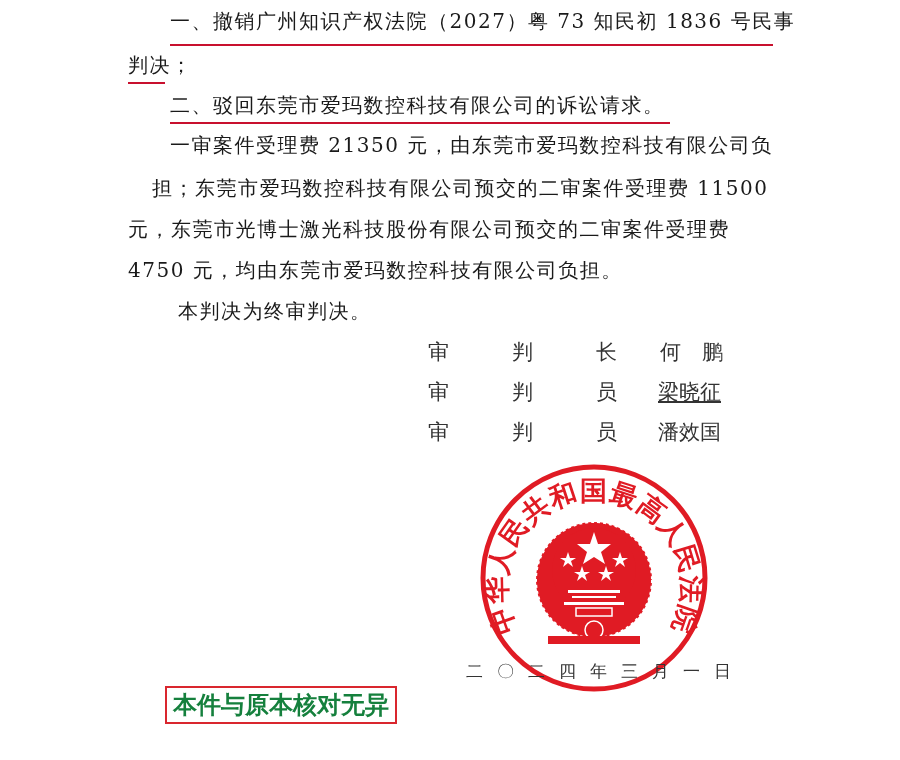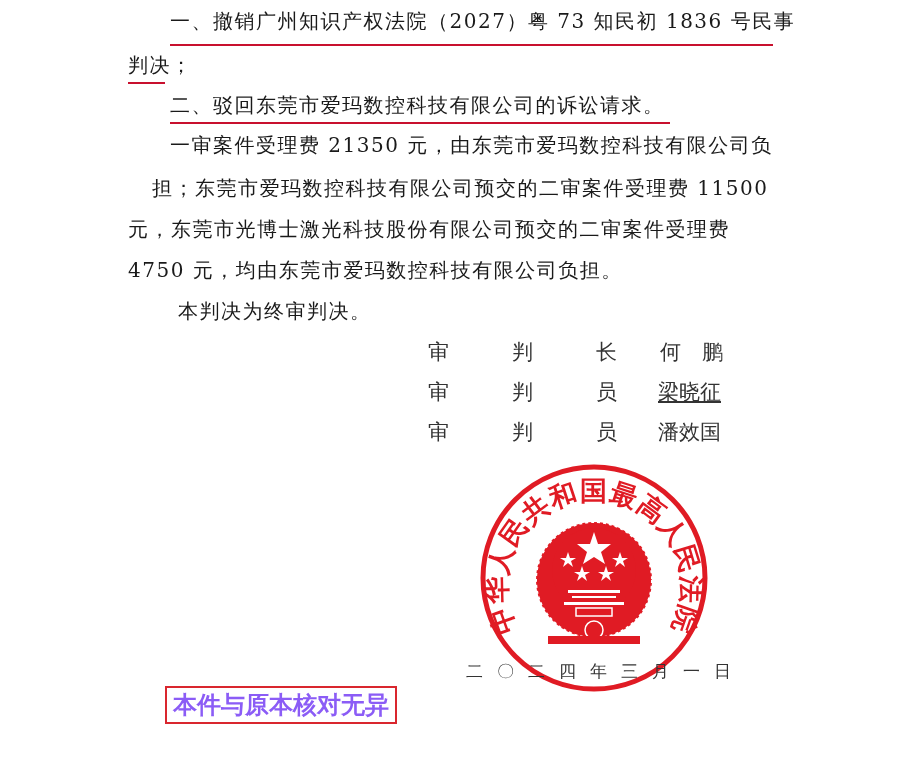--- a/index.html
+++ b/index.html
@@ -7,21 +7,21 @@
     width:900px; height:760px; background:#ffffff; position:relative; overflow:hidden;
     font-family: "DejaVu Serif", "Liberation Serif", serif; color:#1a1a1a;
   }
   .line { position:absolute; font-size:20px; white-space:nowrap; letter-spacing:1.5px; }
   .underline { position:absolute; height:2px; background:#c8102e; }
   .sig { position:absolute; font-size:21px; font-family:"DejaVu Sans", sans-serif; color:#333; }
   .seal { position:absolute; left:478px; top:462px; width:232px; height:232px; }
   .date { position:absolute; left:466px; top:660px; font-size:17px; font-family:"DejaVu Sans", sans-serif; color:#333; letter-spacing:14px; }
   .certify {
     position:absolute; left:165px; top:686px; width:228px; height:34px;
-    border:2px solid #d9262e; color:#8b5cf6; font-size:24px;
+    border:2px solid #d9262e; color:#15803d; font-size:24px;
     font-family:"DejaVu Sans", sans-serif; font-weight:bold;
     display:flex; align-items:center; justify-content:center; letter-spacing:0px;
   }
 </style>
 </head>
 <body>
 
 <div>
   <div class="line" style="left:170px;top:8px;">一、撤销广州知识产权法院（2027）粤 73 知民初 1836 号民事</div>
   <div class="underline" style="left:170px;top:44px;width:603px;"></div>

